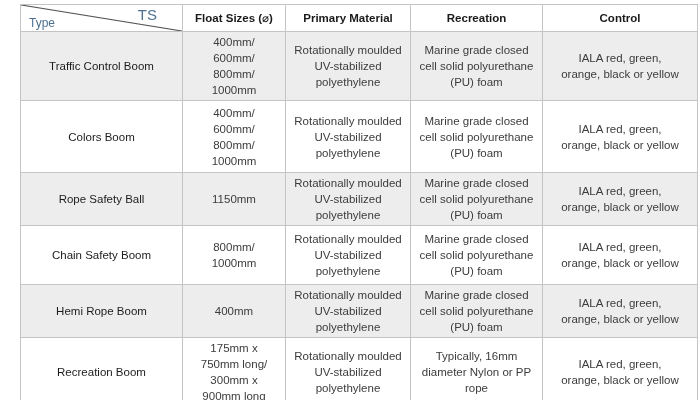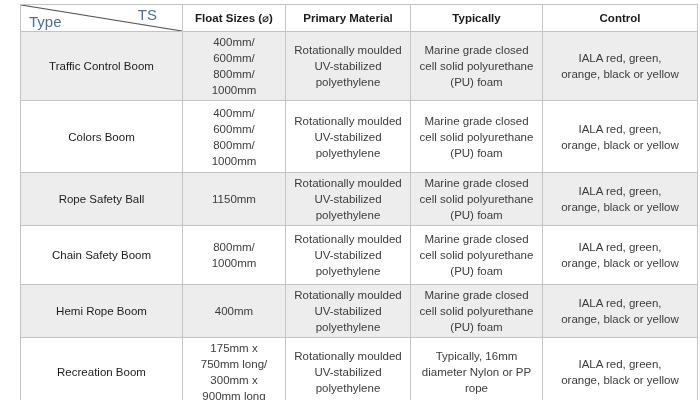--- a/index.html
+++ b/index.html
@@ -53,21 +53,21 @@
 
   
   th.corner { position: relative; padding: 0; }
   th.corner svg.diag { position: absolute; left: 0; top: 0; width: 100%; height: 100%; display: block; }
   th.corner .corner-top {
     position: absolute; top: 1px; right: 25px;
     font-size: 15px; font-weight: normal; color: #4e7191; text-align: right;
   }
   th.corner .corner-bottom {
     position: absolute; bottom: 1px; left: 8px;
-    font-size: 15px; font-weight: normal; color: #4e7191;
+    font-size: 12px; font-weight: normal; color: #4e7191;
   }
 
   tbody td {
     font-size: 11.5px;
     line-height: 16px;
     color: #3c3c3c;
     white-space: pre-line;
   }
   tbody td.type-cell {
     font-weight: normal;
@@ -91,21 +91,21 @@
       <tr>
         <th class="corner">
           <svg class="diag" viewBox="0 0 162 27" preserveAspectRatio="none">
             <line x1="0" y1="0" x2="162" y2="27" stroke="#555555" stroke-width="1.2"></line>
           </svg>
           <span class="corner-top">TS</span>
           <span class="corner-bottom">Type</span>
         </th>
         <th>Float Sizes (⌀)</th>
         <th>Primary Material</th>
-        <th>Typically</th>
+        <th>Recreation</th>
         <th>Control</th>
       </tr>
     </thead>
     <tbody>
       <tr>
         <td class="type-cell">Traffic Control Boom</td>
         <td>400mm/
 600mm/
 800mm/
 1000mm</td>

